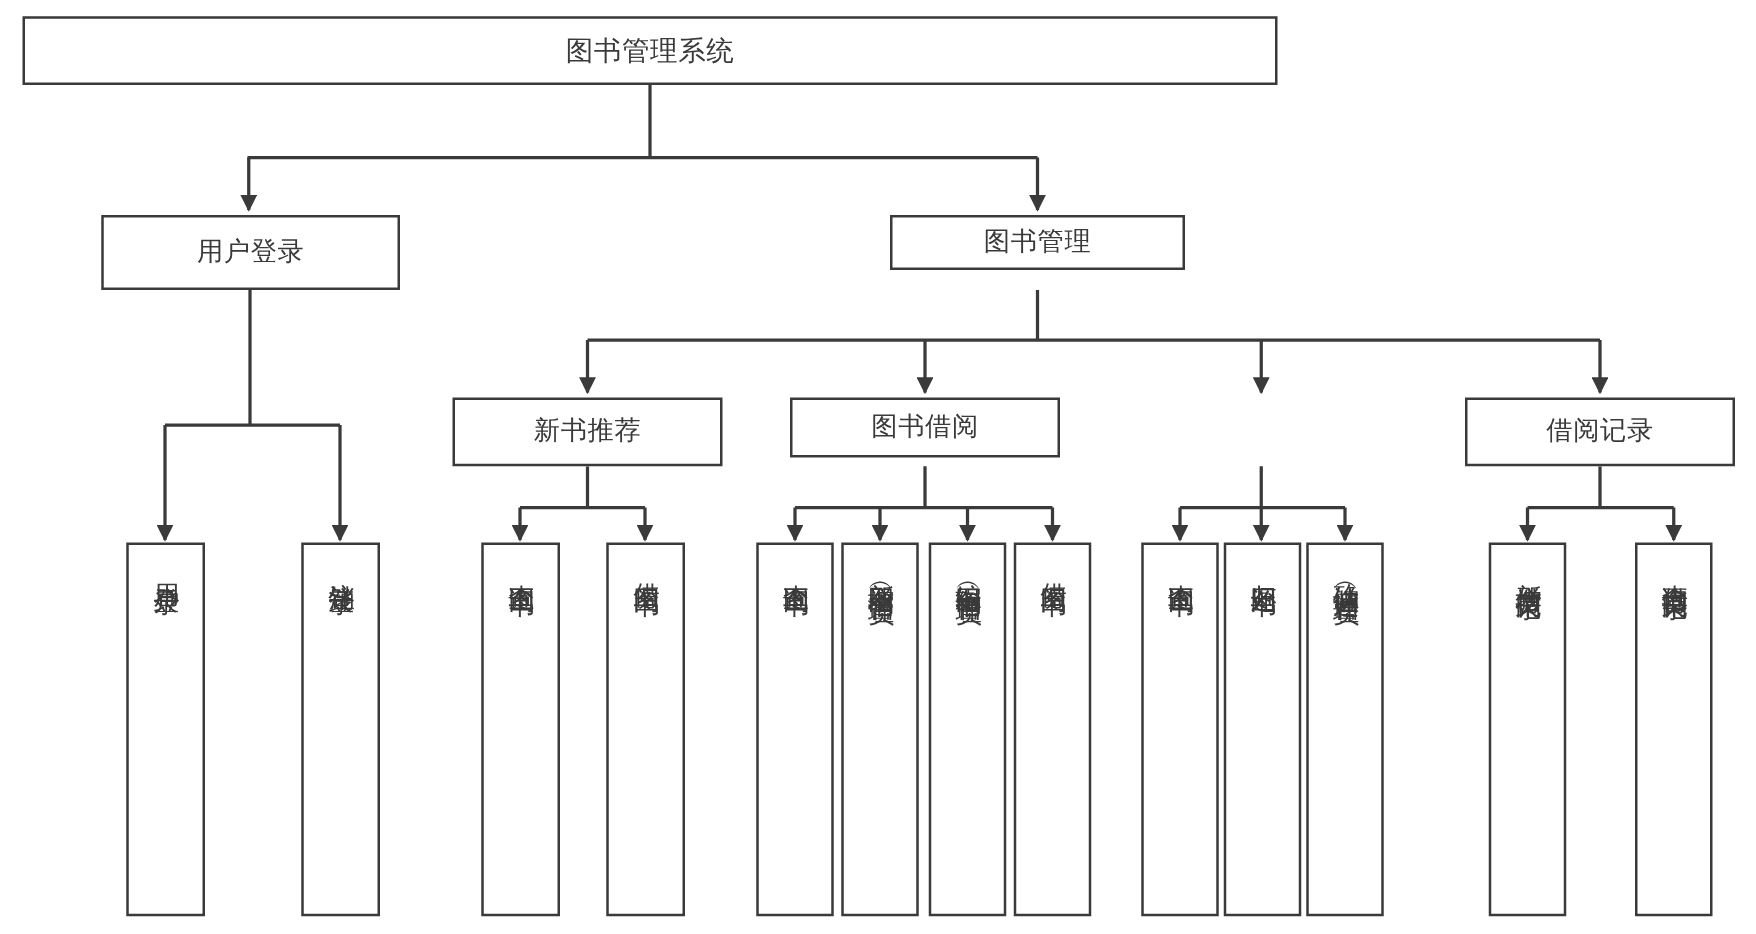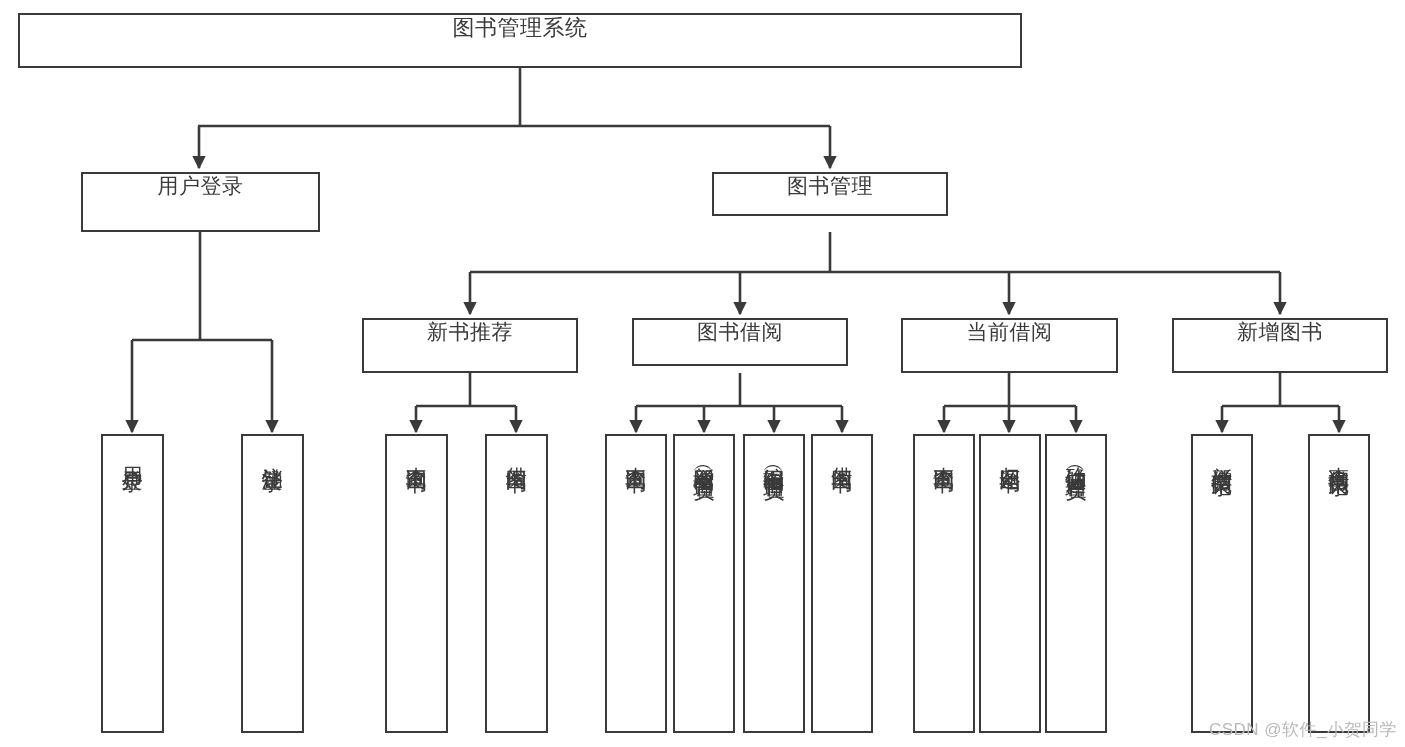--- a/index.html
+++ b/index.html
@@ -24,21 +24,21 @@
     width: 1405px;
     height: 747px;
     pointer-events: none;
   }
   .node {
     position: absolute;
     box-sizing: border-box;
     border: 2.5px solid #3a3a3a;
     background: #ffffff;
     display: flex;
-    align-items: flex-start;
+    align-items: center;
     justify-content: center;
     color: #3a3a3a;
   }
   .node .label {
     font-size: 21px;
     line-height: 1.15;
     letter-spacing: 0.5px;
     white-space: nowrap;
   }
   .node.root .label { font-size: 22px; }
@@ -129,25 +129,22 @@
   <div class="node" style="left:712px; top:172px; width:236px; height:44px;">
     <span class="label">图书管理</span>
   </div>
 
   <div class="node" style="left:362px; top:318px; width:216px; height:55px;">
     <span class="label">新书推荐</span>
   </div>
   <div class="node" style="left:632px; top:318px; width:216px; height:48px;">
     <span class="label">图书借阅</span>
   </div>
-  <div class="node" style="left:901px; top:318px; width:217px; height:55px;">
-    <span class="label">当前借阅</span>
-  </div>
   <div class="node" style="left:1172px; top:318px; width:216px; height:55px;">
-    <span class="label">新增图书</span>
+    <span class="label">借阅记录</span>
   </div>
 
   <div class="node vertical" style="left:101px; top:434px; width:63px; height:299px;">
     <span class="label">用户登录</span>
   </div>
   <div class="node vertical" style="left:241px; top:434px; width:63px; height:299px;">
     <span class="label">注销登录</span>
   </div>
 
   <div class="node vertical" style="left:385px; top:434px; width:63px; height:299px;">
@@ -180,15 +177,14 @@
     <span class="label">确认归还（管理员）</span>
   </div>
 
   <div class="node vertical" style="left:1191px; top:434px; width:62px; height:299px;">
     <span class="label">新增借阅记录</span>
   </div>
   <div class="node vertical" style="left:1308px; top:434px; width:62px; height:299px;">
     <span class="label">查询借阅记录</span>
   </div>
 
-  <div class="watermark">CSDN @软件_小贺同学</div>
 
 </div>
 
 </body></html>

